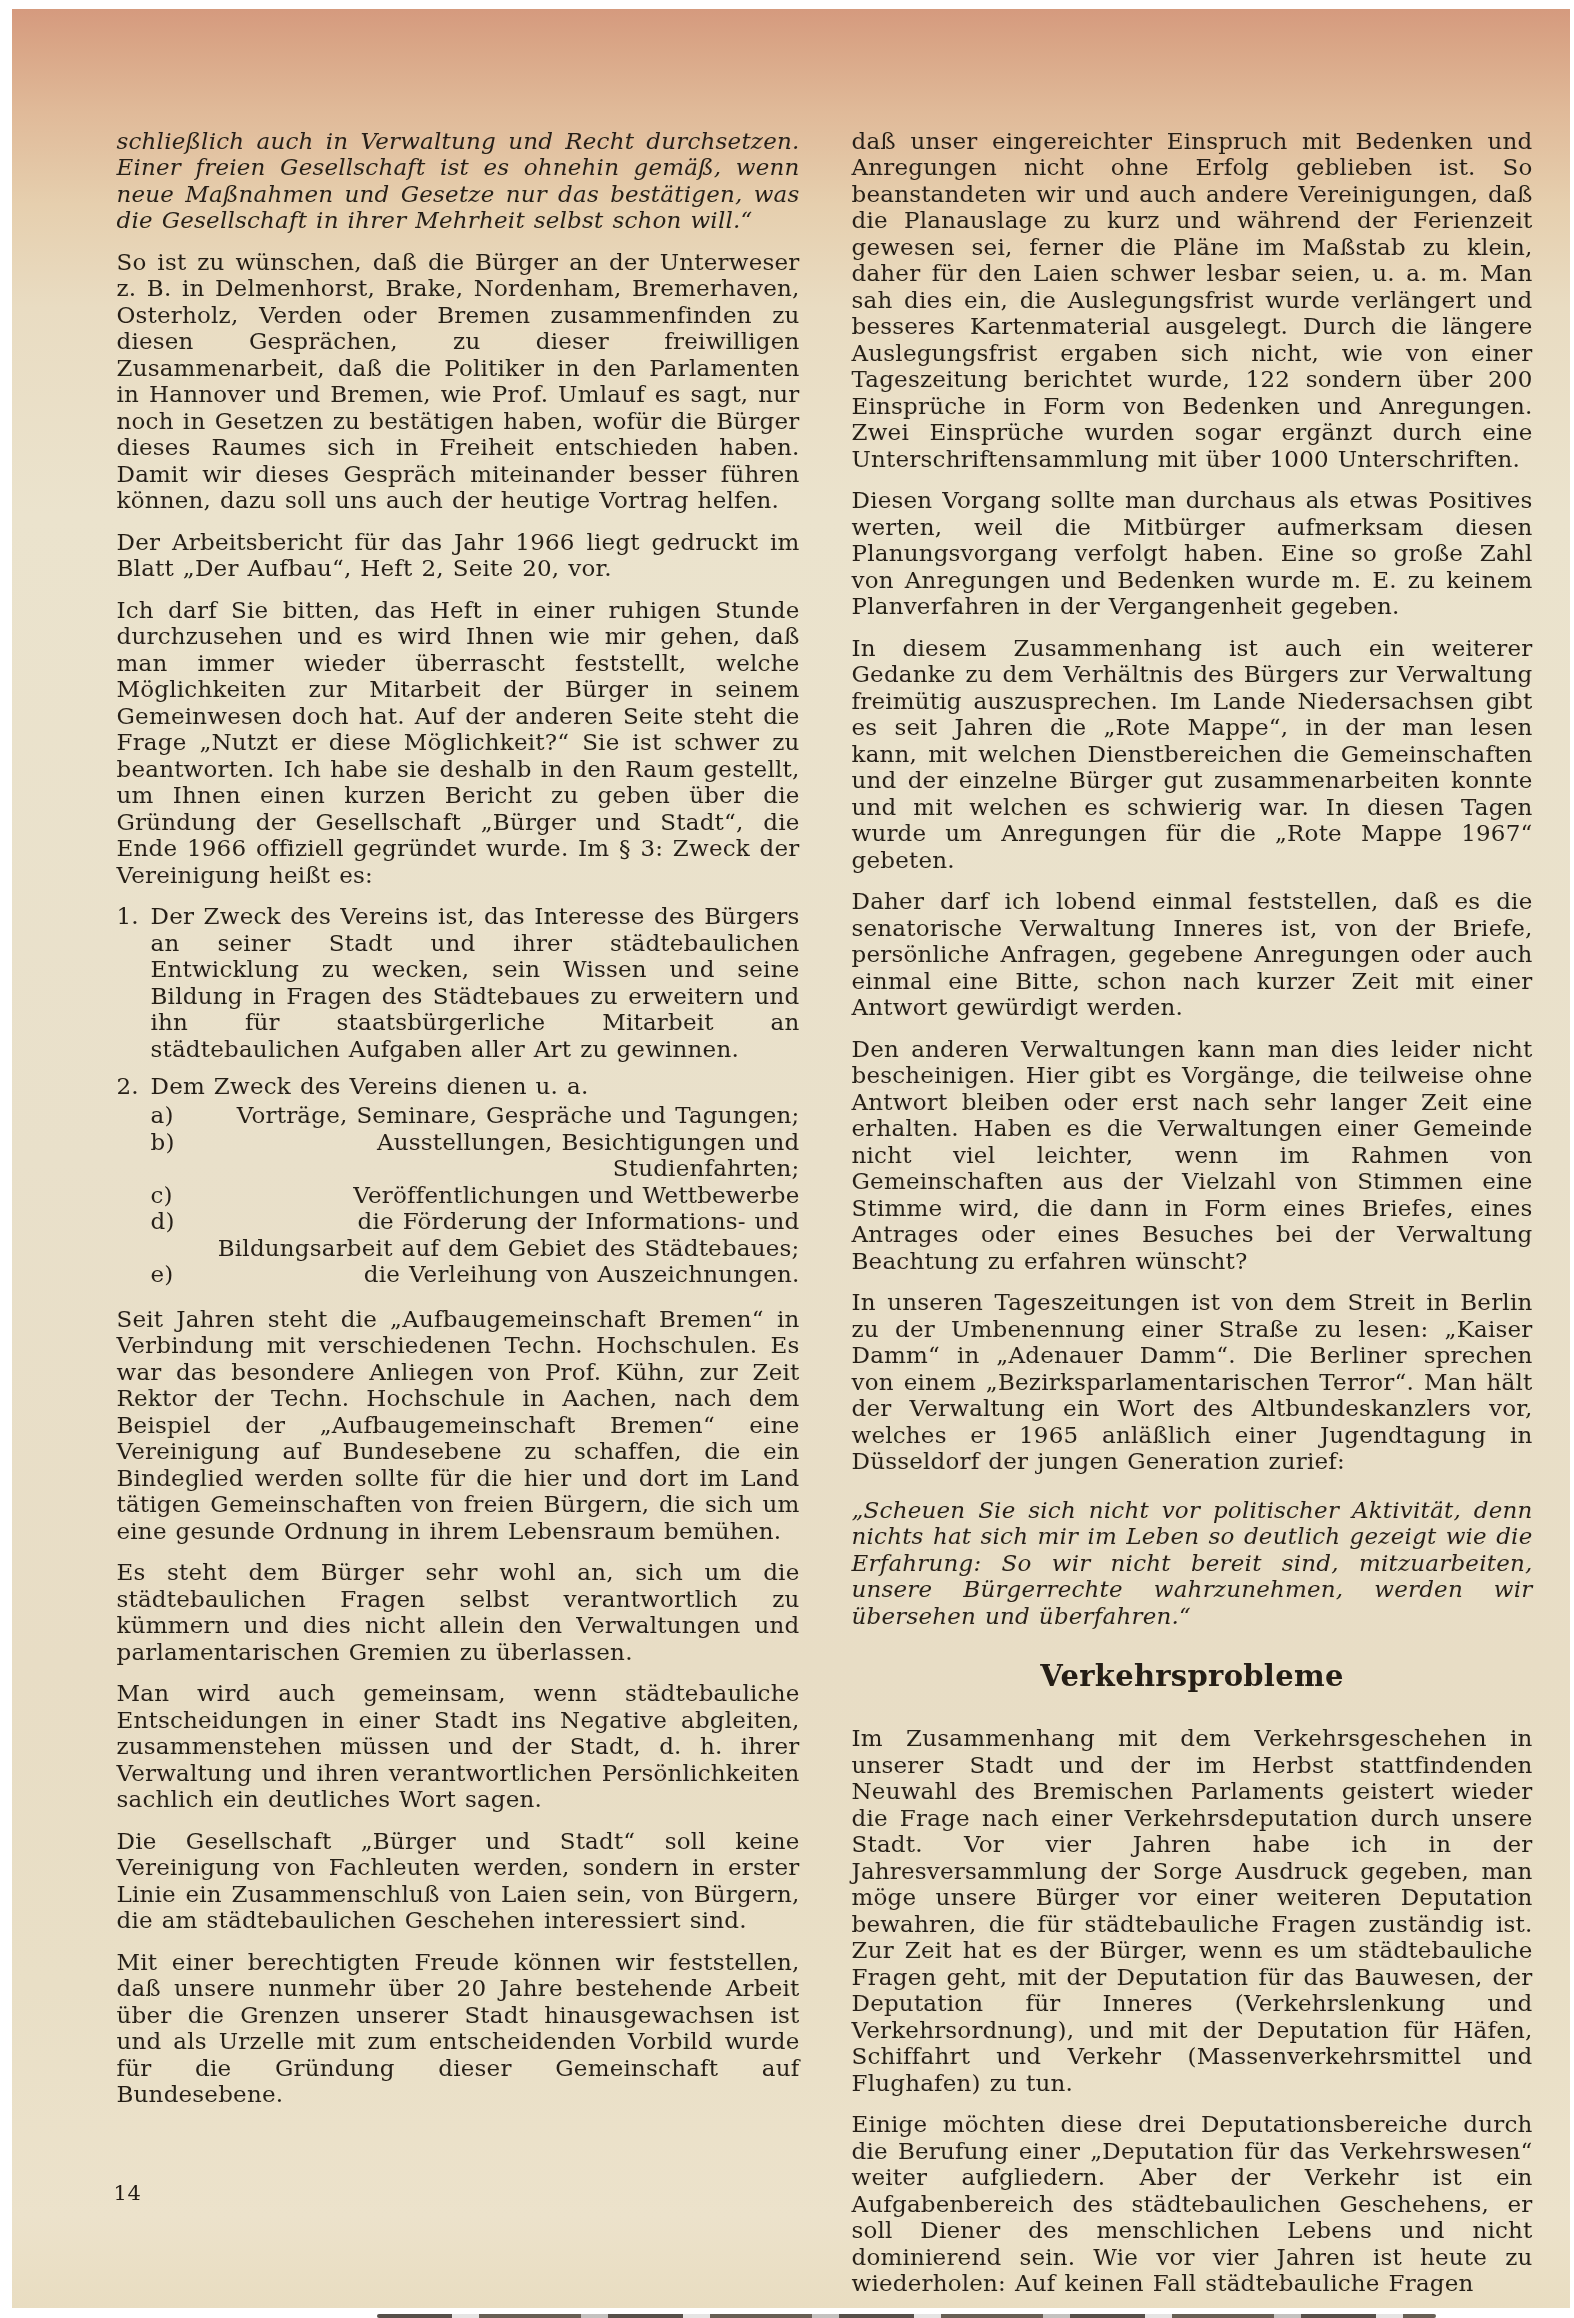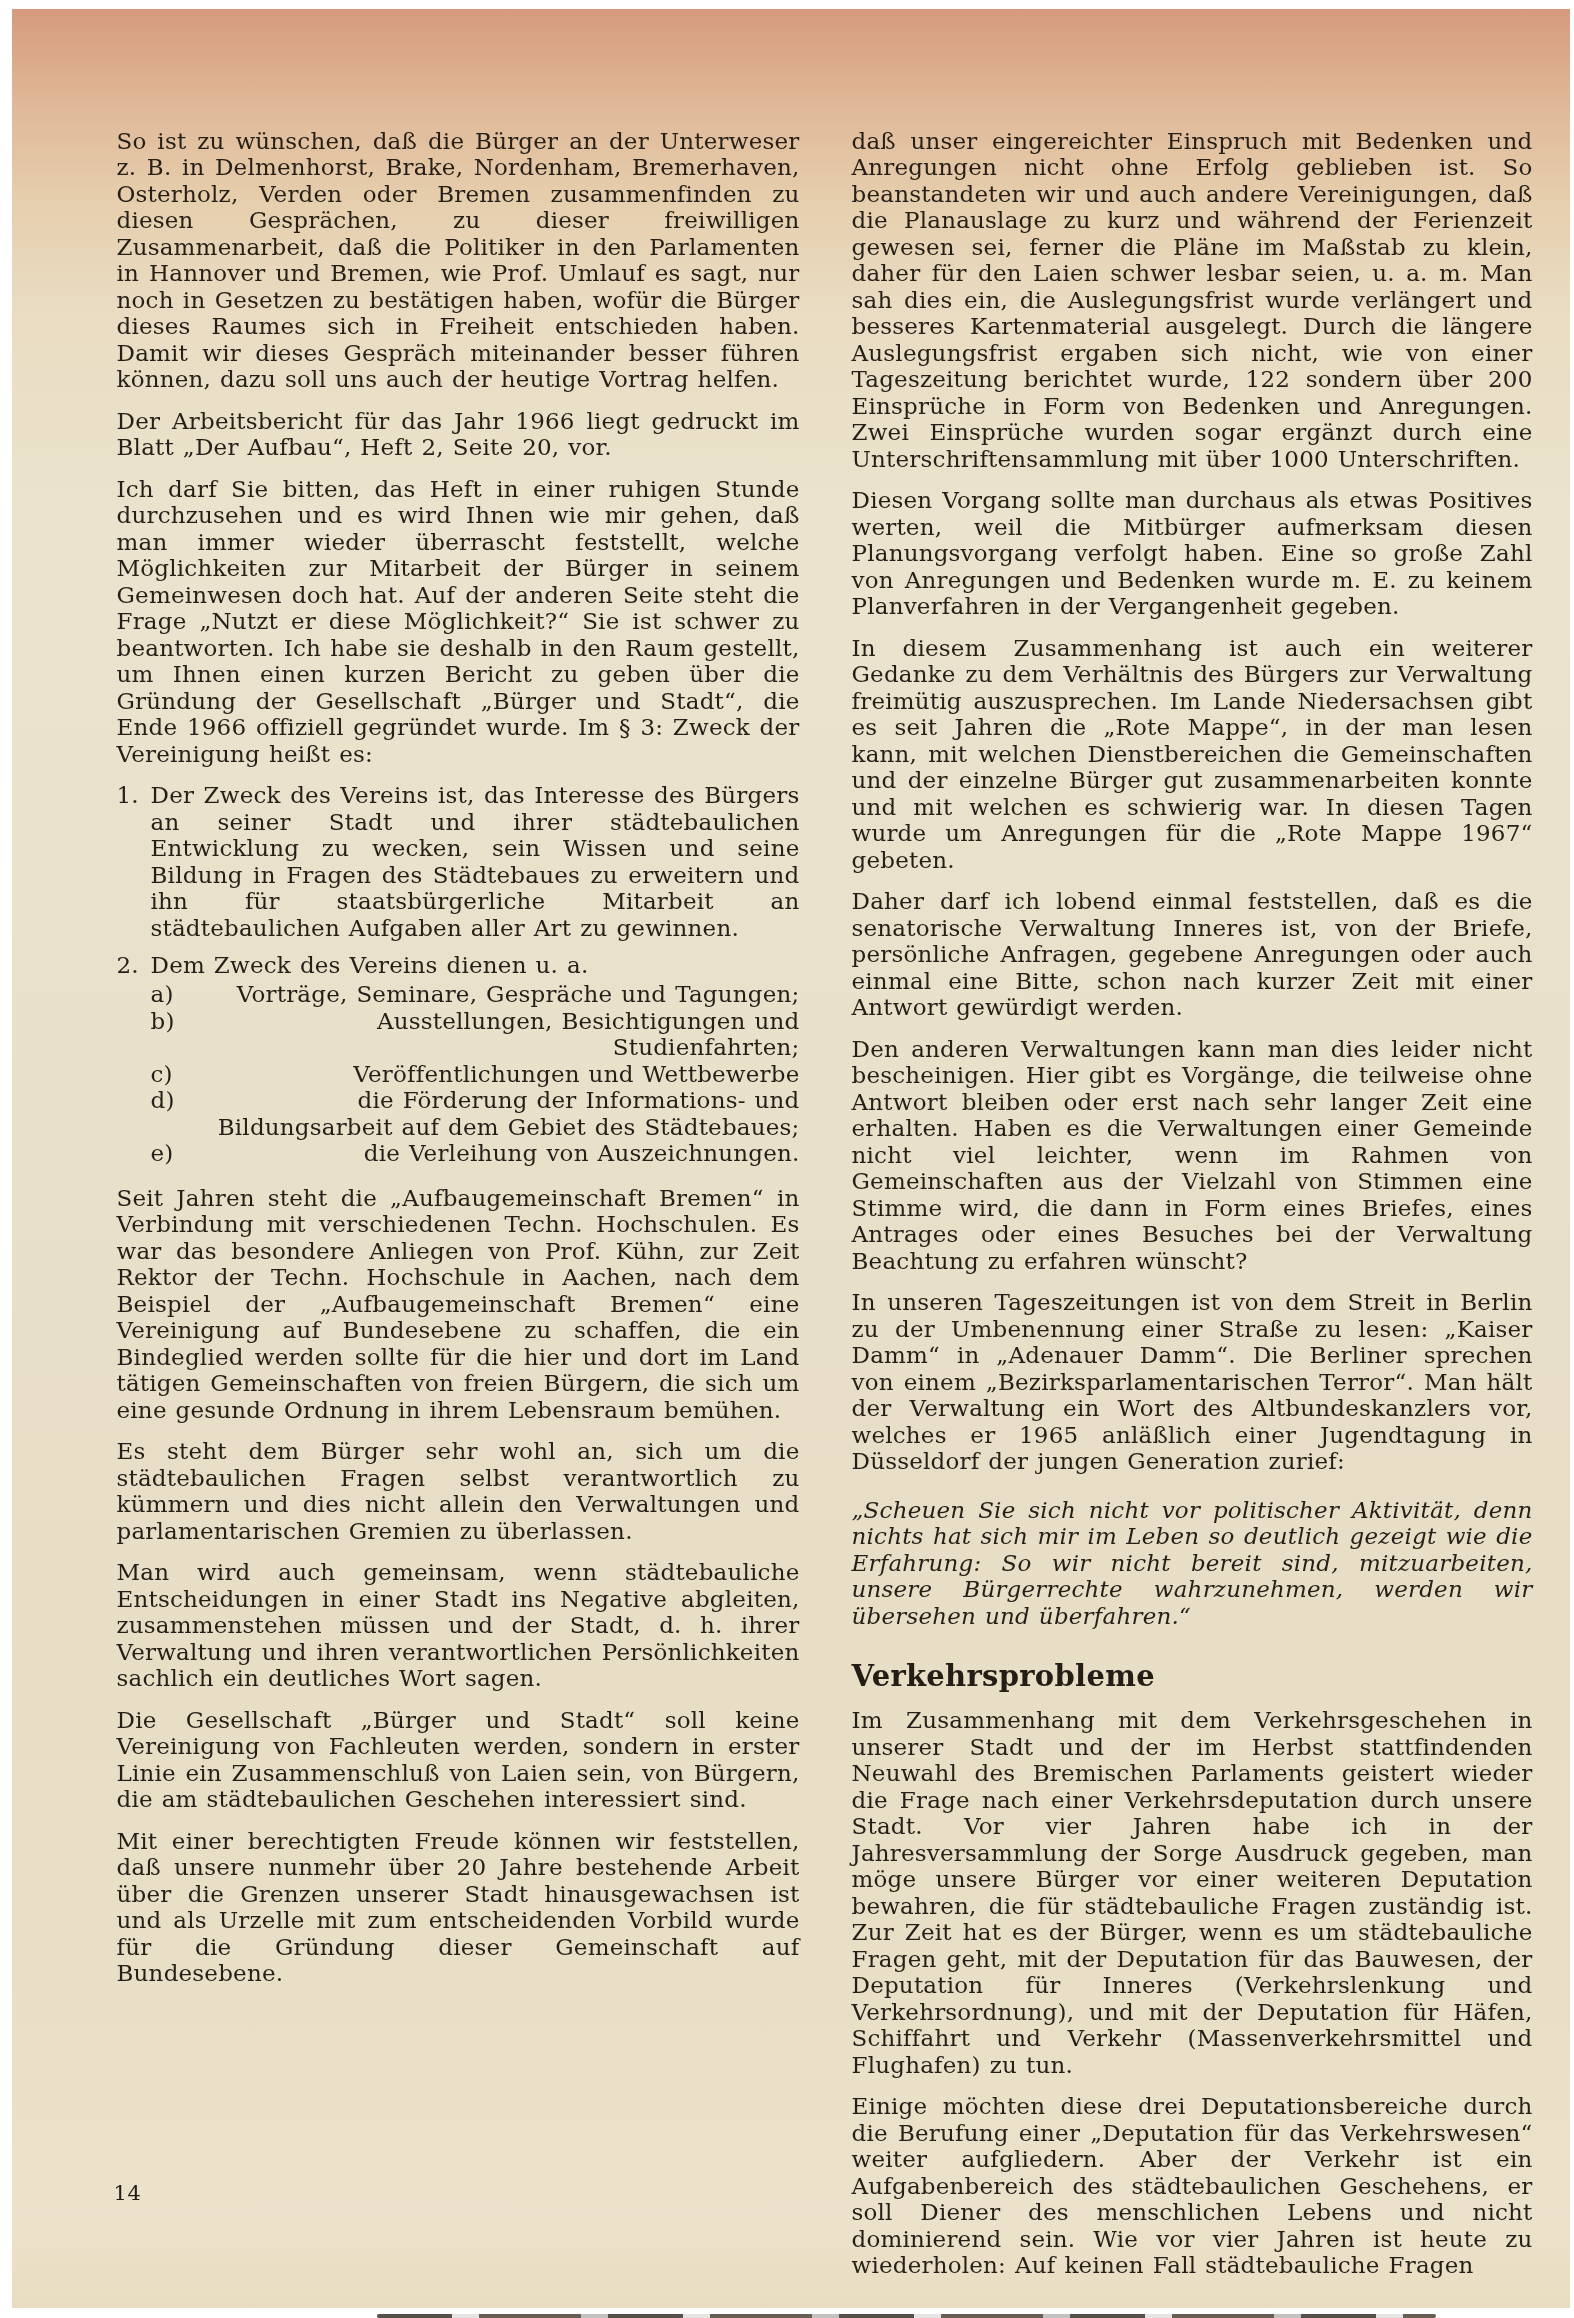--- a/index.html
+++ b/index.html
@@ -45,22 +45,22 @@
   .col-left  { left: 105px;  top: 119px; width: 683px; }
   .col-right { left: 840px; top: 119px; width: 681px; }
   .para { margin: 0 0 15px 0; }
   .italic { font-style: italic; }
   .quote-block { margin-top: 22px; }
   .section-heading {
     font-size: 29px;
     line-height: 33px;
     font-weight: bold;
     letter-spacing: 0.3px;
-    margin: 31px 0 14px 0;
-    text-align: left;
+    margin: 31px 0 32px 0;
+    text-align: center;
     color: #241d15;
   }
   
   .num-item { display: flex; margin: 0 0 11px 0; }
   .num-marker { flex: none; width: 34px; }
   .num-body { flex: 1; text-align: justify; }
   .num-intro { margin: 0 0 2.7px 0; }
   .sub-item { display: flex; }
   .sub-marker { flex: none; width: 38px; }
   .sub-text { flex: 1; text-align: right; }
@@ -87,20 +87,21 @@
     border-radius: 2px;
     opacity: 0.85;
   }
 </style>
 </head>
 <body>
 
 <div class="paper">
 
   <div class="column col-left">
+    <p class="para italic">schließlich auch in Verwaltung und Recht durchsetzen. Einer freien Gesellschaft ist es ohnehin gemäß, wenn neue Maßnahmen und Gesetze nur das bestätigen, was die Gesellschaft in ihrer Mehrheit selbst schon will.“</p>
     <p class="para">So ist zu wünschen, daß die Bürger an der Unterweser z. B. in Delmenhorst, Brake, Nordenham, Bremerhaven, Osterholz, Verden oder Bremen zusammenfinden zu diesen Gesprächen, zu dieser freiwilligen Zusammenarbeit, daß die Politiker in den Parlamenten in Hannover und Bremen, wie Prof. Umlauf es sagt, nur noch in Gesetzen zu bestätigen haben, wofür die Bürger dieses Raumes sich in Freiheit entschieden haben. Damit wir dieses Gespräch miteinander besser führen können, dazu soll uns auch der heutige Vortrag helfen.</p>
     <p class="para">Der Arbeitsbericht für das Jahr 1966 liegt gedruckt im Blatt „Der Aufbau“, Heft 2, Seite 20, vor.</p>
     <p class="para">Ich darf Sie bitten, das Heft in einer ruhigen Stunde durchzusehen und es wird Ihnen wie mir gehen, daß man immer wieder überrascht feststellt, welche Möglichkeiten zur Mitarbeit der Bürger in seinem Gemeinwesen doch hat. Auf der anderen Seite steht die Frage „Nutzt er diese Möglichkeit?“ Sie ist schwer zu beantworten. Ich habe sie deshalb in den Raum gestellt, um Ihnen einen kurzen Bericht zu geben über die Gründung der Gesellschaft „Bürger und Stadt“, die Ende 1966 offiziell gegründet wurde. Im § 3: Zweck der Vereinigung heißt es:</p>
 
     <div class="list-block">
       <div class="num-item">
         <span class="num-marker">1.</span>
         <div class="num-body">Der Zweck des Vereins ist, das Interesse des Bürgers an seiner Stadt und ihrer städtebaulichen Entwicklung zu wecken, sein Wissen und seine Bildung in Fragen des Städtebaues zu erweitern und ihn für staatsbürgerliche Mitarbeit an städtebaulichen Aufgaben aller Art zu gewinnen.</div>
       </div>
       <div class="num-item">

